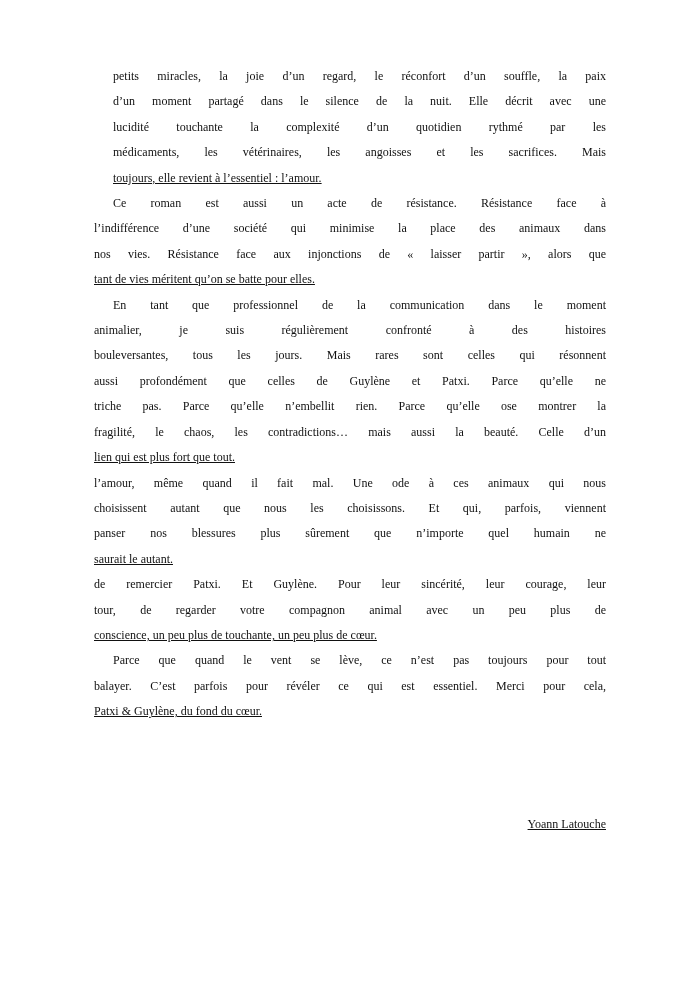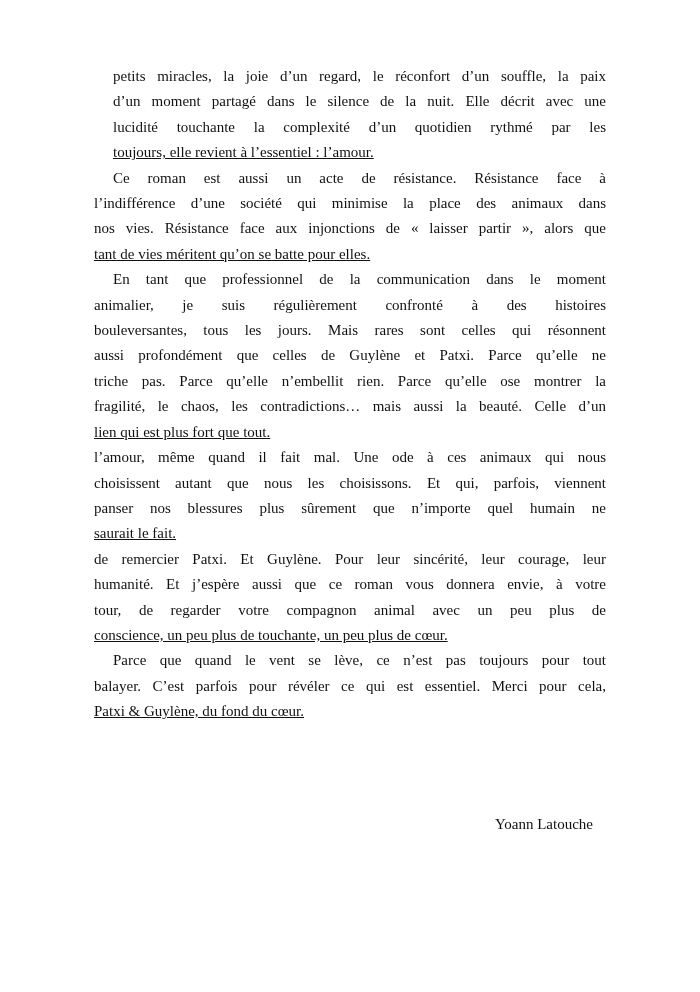--- a/index.html
+++ b/index.html
@@ -12,40 +12,41 @@
       height: 992px;
       position: relative;
       overflow: hidden;
     }
     .page {
       position: absolute;
       left: 94px;
       top: 64px;
       width: 512px;
       font-family: "Liberation Serif", "DejaVu Serif", serif;
-      font-size: 15px;
+      font-size: 12px;
       line-height: 25.4px;
       color: #111111;
     }
     .para {
       margin: 0;
       text-align: justify;
       text-indent: 19px;
       hyphens: none;
     }
     .para.no-indent {
       text-indent: 0;
     }
     .signature {
       position: absolute;
-      right: 13px;
+      right: 0;
       top: 748px;
       margin: 0;
       text-align: left;
       white-space: nowrap;
+      text-decoration: underline;
     }
     .line {
       display: block;
       text-align: justify;
       text-align-last: justify;
     }
     .line.last {
       text-align-last: left;
       text-decoration: underline;
     }
@@ -54,20 +55,21 @@
     }
   </style>
 </head>
 <body>
 
 <div class="page">
   <div class="para">
     <span class="line">petits miracles, la joie d’un regard, le réconfort d’un souffle, la paix</span>
     <span class="line">d’un moment partagé dans le silence de la nuit. Elle décrit avec une</span>
     <span class="line">lucidité touchante la complexité d’un quotidien rythmé par les</span>
+    <span class="line">médicaments, les vétérinaires, les angoisses et les sacrifices. Mais</span>
     <span class="line last">toujours, elle revient à l’essentiel : l’amour.</span>
   </div>
 
   <div class="para no-indent">
     <span class="line first">Ce roman est aussi un acte de résistance. Résistance face à</span>
     <span class="line">l’indifférence d’une société qui minimise la place des animaux dans</span>
     <span class="line">nos vies. Résistance face aux injonctions de « laisser partir », alors que</span>
     <span class="line last">tant de vies méritent qu’on se batte pour elles.</span>
   </div>
 
@@ -78,26 +80,25 @@
     <span class="line">aussi profondément que celles de Guylène et Patxi. Parce qu’elle ne</span>
     <span class="line">triche pas. Parce qu’elle n’embellit rien. Parce qu’elle ose montrer la</span>
     <span class="line">fragilité, le chaos, les contradictions… mais aussi la beauté. Celle d’un</span>
     <span class="line last">lien qui est plus fort que tout.</span>
   </div>
 
   <div class="para no-indent">
     <span class="line">l’amour, même quand il fait mal. Une ode à ces animaux qui nous</span>
     <span class="line">choisissent autant que nous les choisissons. Et qui, parfois, viennent</span>
     <span class="line">panser nos blessures plus sûrement que n’importe quel humain ne</span>
-    <span class="line last">saurait le fait.</span>
+    <span class="line last">saurait le autant.</span>
   </div>
 
   <div class="para no-indent">
     <span class="line">de remercier Patxi. Et Guylène. Pour leur sincérité, leur courage, leur</span>
-    <span class="line">humanité. Et j’espère aussi que ce roman vous donnera envie, à votre</span>
     <span class="line">tour, de regarder votre compagnon animal avec un peu plus de</span>
     <span class="line last">conscience, un peu plus de touchante, un peu plus de cœur.</span>
   </div>
 
   <div class="para no-indent">
     <span class="line first">Parce que quand le vent se lève, ce n’est pas toujours pour tout</span>
     <span class="line">balayer. C’est parfois pour révéler ce qui est essentiel. Merci pour cela,</span>
     <span class="line last">Patxi &amp; Guylène, du fond du cœur.</span>
   </div>
 

